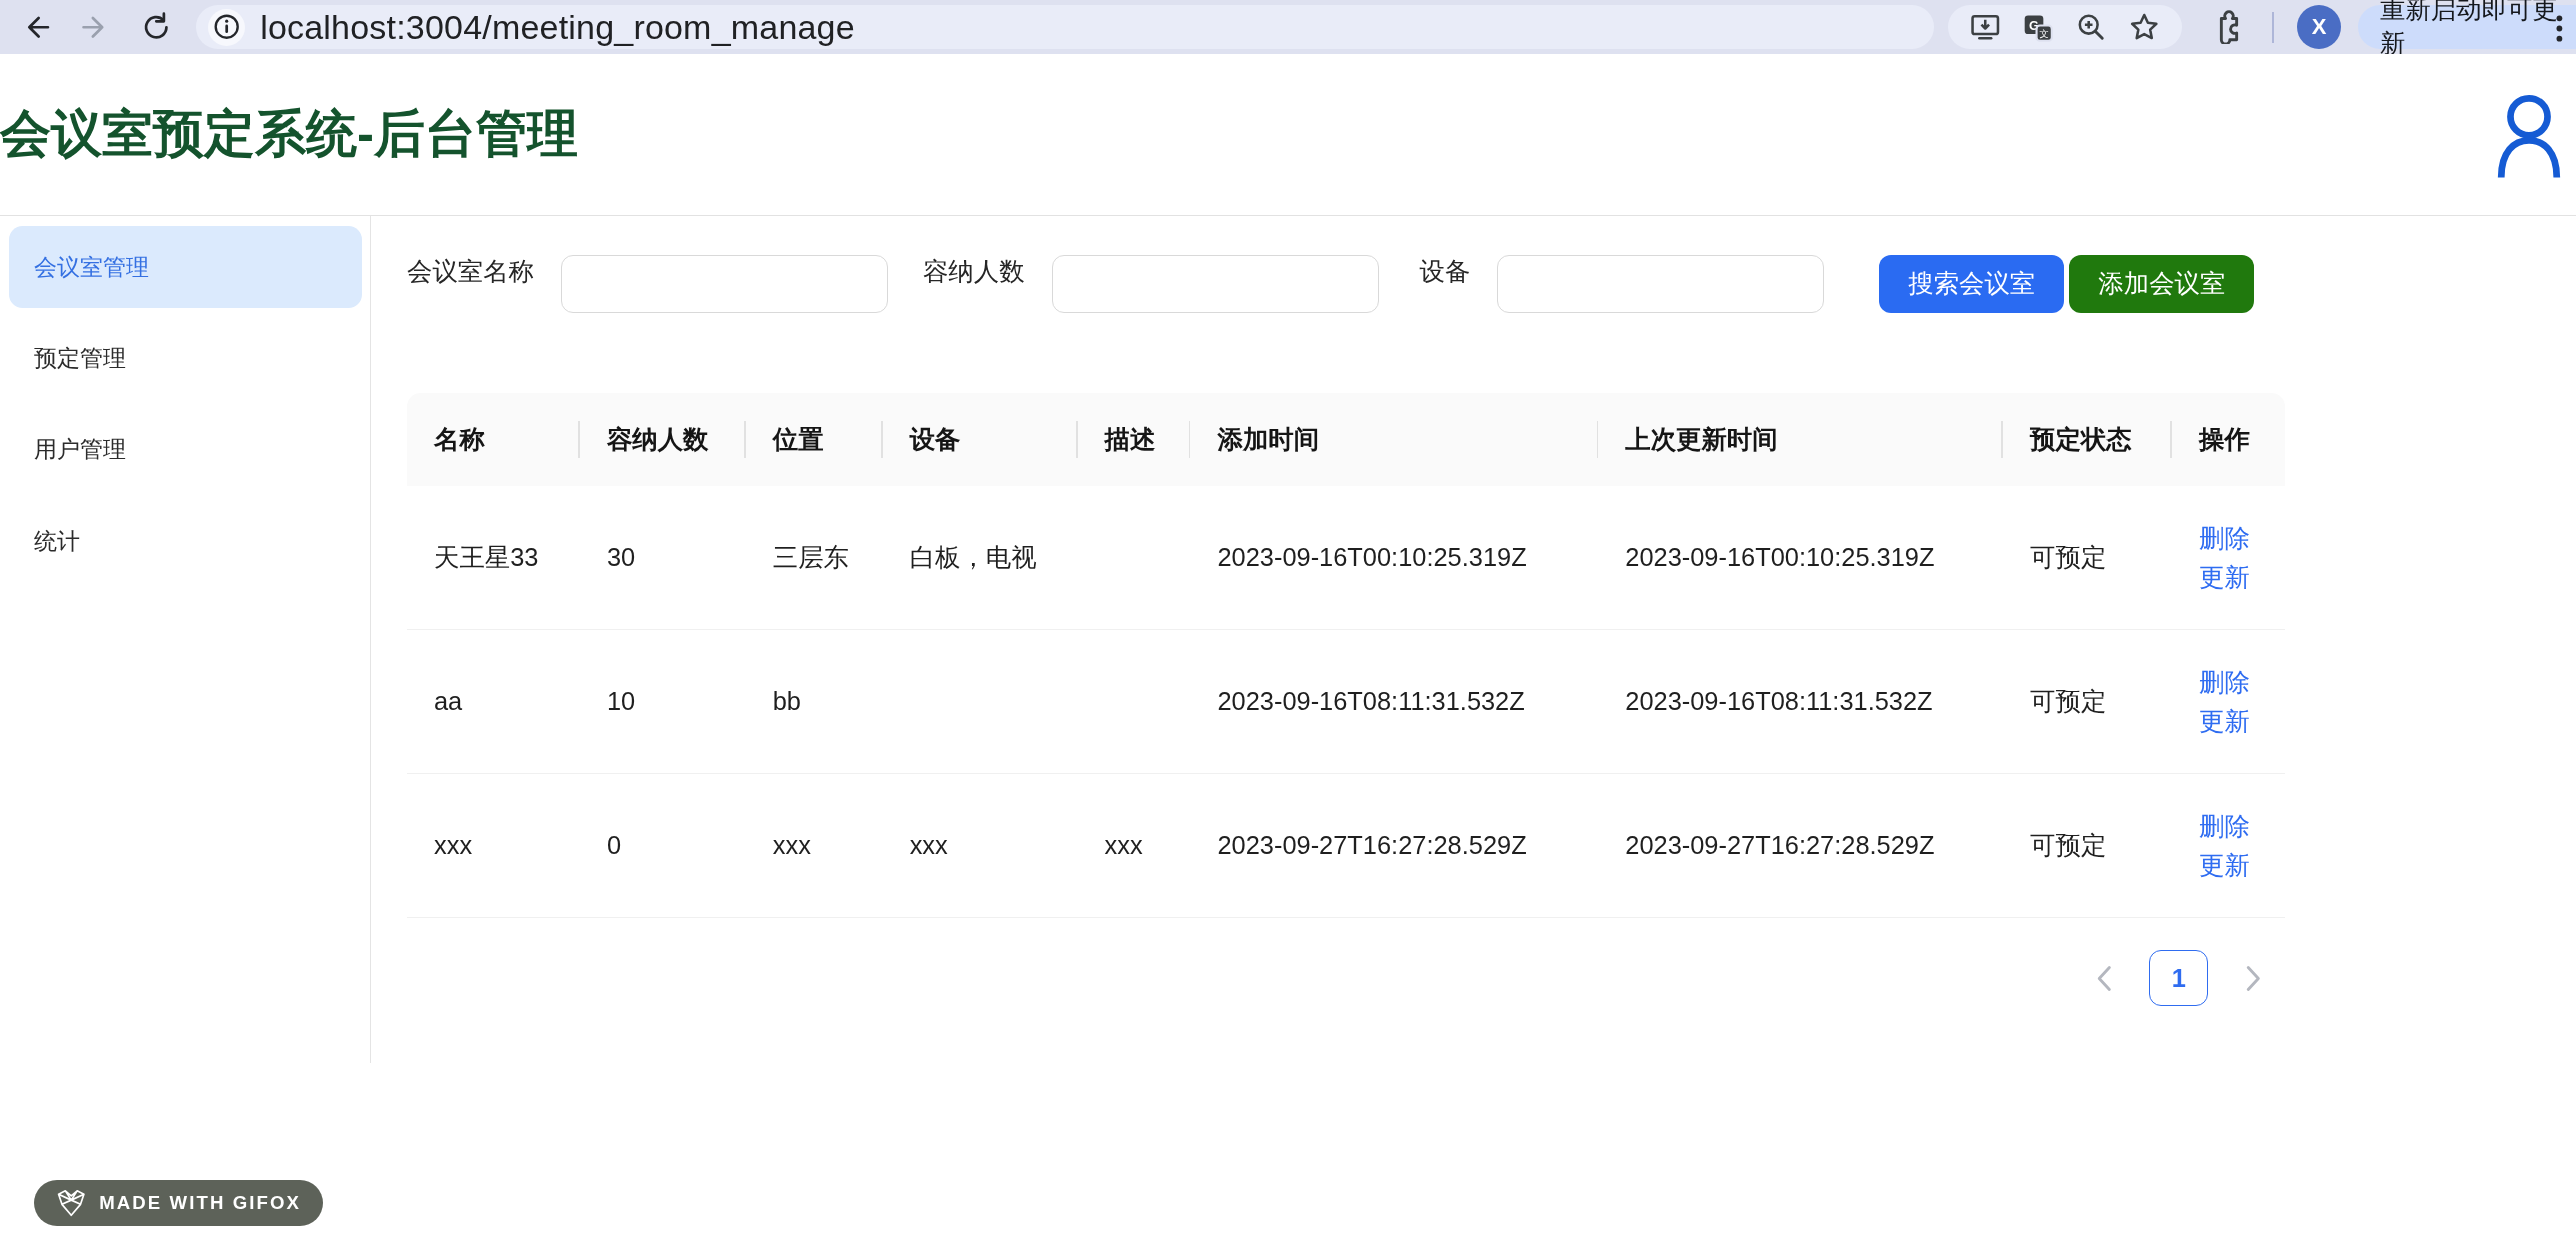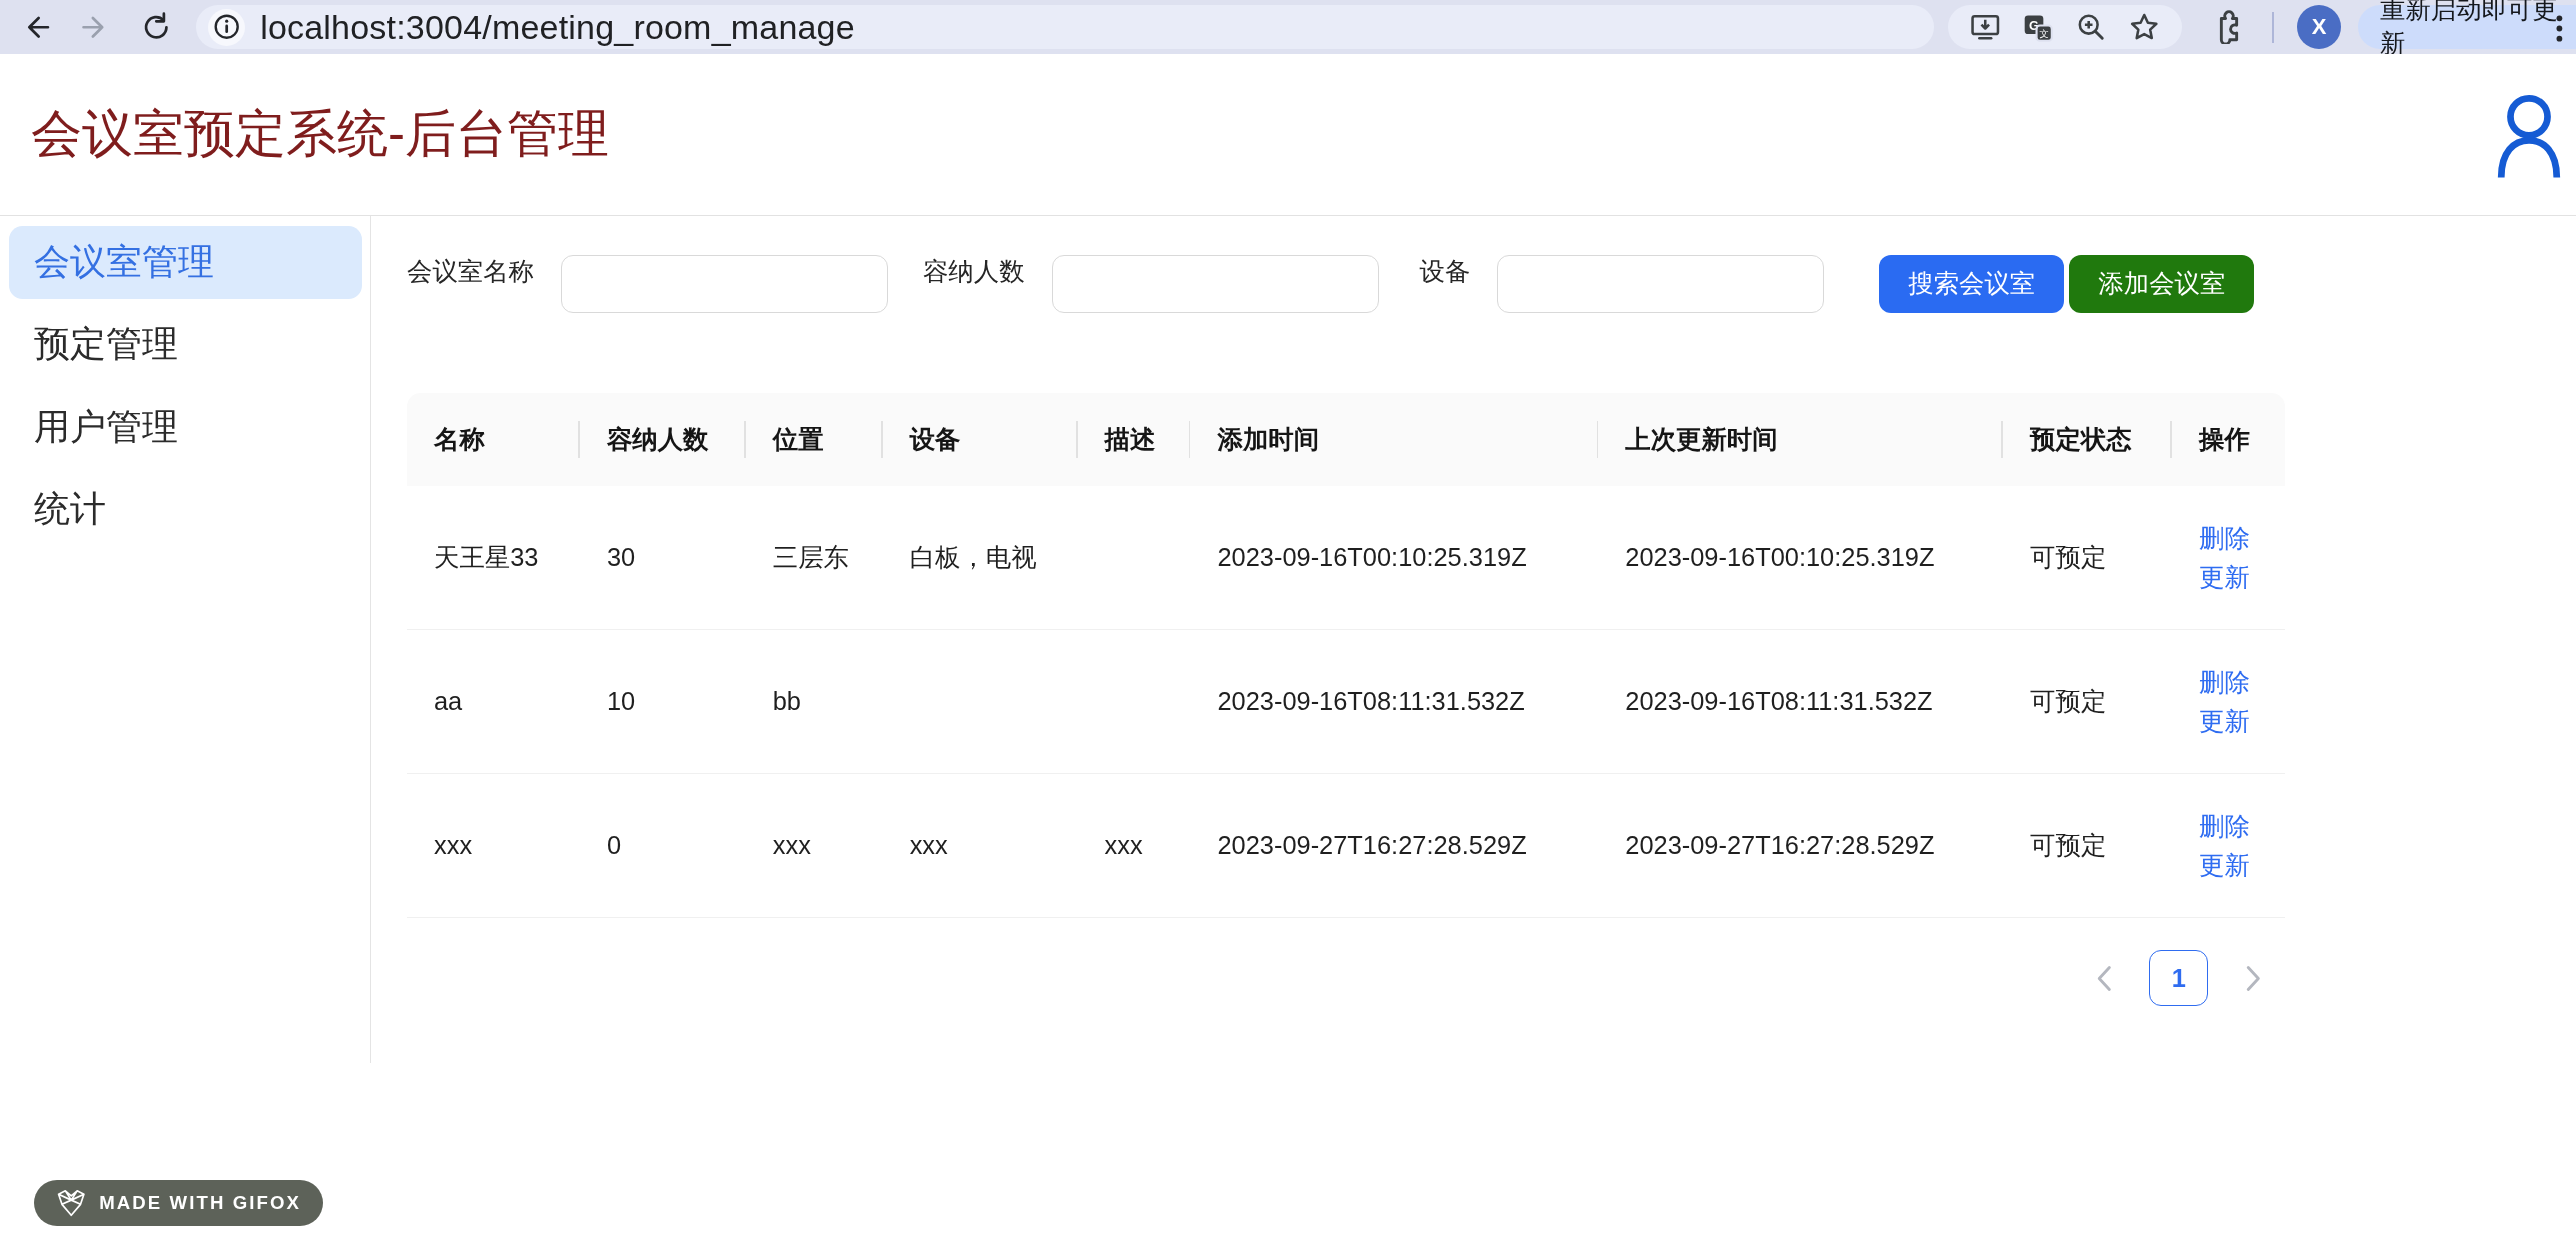--- a/index.html
+++ b/index.html
@@ -24,28 +24,28 @@
     display:flex; align-items:center; justify-content:center; cursor:pointer; }
   .restart-pill { position:absolute; left:2358px; top:5.1px; width:218px; height:44px;
     background:#cddcfb; border-radius:22px 0 0 22px; display:flex; align-items:center;
     cursor:pointer; }
   .restart-pill span { margin-left:22px; font-size:25.4px; color:#15181d; }
   .kebab { position:absolute; left:2556px; top:13.5px; }
 
   
   .app-header { position:relative; height:162px; background:#fff; border-bottom:1.7px solid #e2e2e2;
     display:flex; align-items:center; }
-  .app-title { margin-left:31px; font-size:51px; font-weight:400; color:#7f1d1d; }
+  .app-title { font-size:51px; font-weight:700; color:#14532d; }
   .user-ico { position:absolute; right:15.2px; top:39px; cursor:pointer; }
 
   
   .layout { display:flex; }
   .sidebar { width:371px; height:847px; border-right:1.7px solid #e4e4e4; padding-top:10.2px; flex:none; }
-  .side-item { height:73px; margin:0 7.6px 9.3px 8.5px; border-radius:13.5px; display:flex;
-    align-items:center; padding-left:25.4px; font-size:36px; color:#2b2b2b; cursor:pointer; }
+  .side-item { height:82px; margin:0 7.6px 9.3px 8.5px; border-radius:13.5px; display:flex;
+    align-items:center; padding-left:25.4px; font-size:23px; color:#2b2b2b; cursor:pointer; }
   .side-item.active { background:#dbeafd; color:#3470e2; }
   .main { flex:1; padding-left:36px; }
 
   
   .search-row { margin-top:39px; display:flex; align-items:flex-start; height:61px; }
   .search-label { font-size:25.4px; color:#262626; margin-right:27px; white-space:nowrap; }
   .search-input { width:327px; height:58px; border:1.7px solid #d9d9d9; border-radius:12px;
     background:#fff; outline:none; font-size:25.4px; padding:0 17px;
     font-family:"Liberation Sans","DejaVu Sans",sans-serif; }
   .gap-a { margin-left:35px; } .gap-b { margin-left:41px; }

